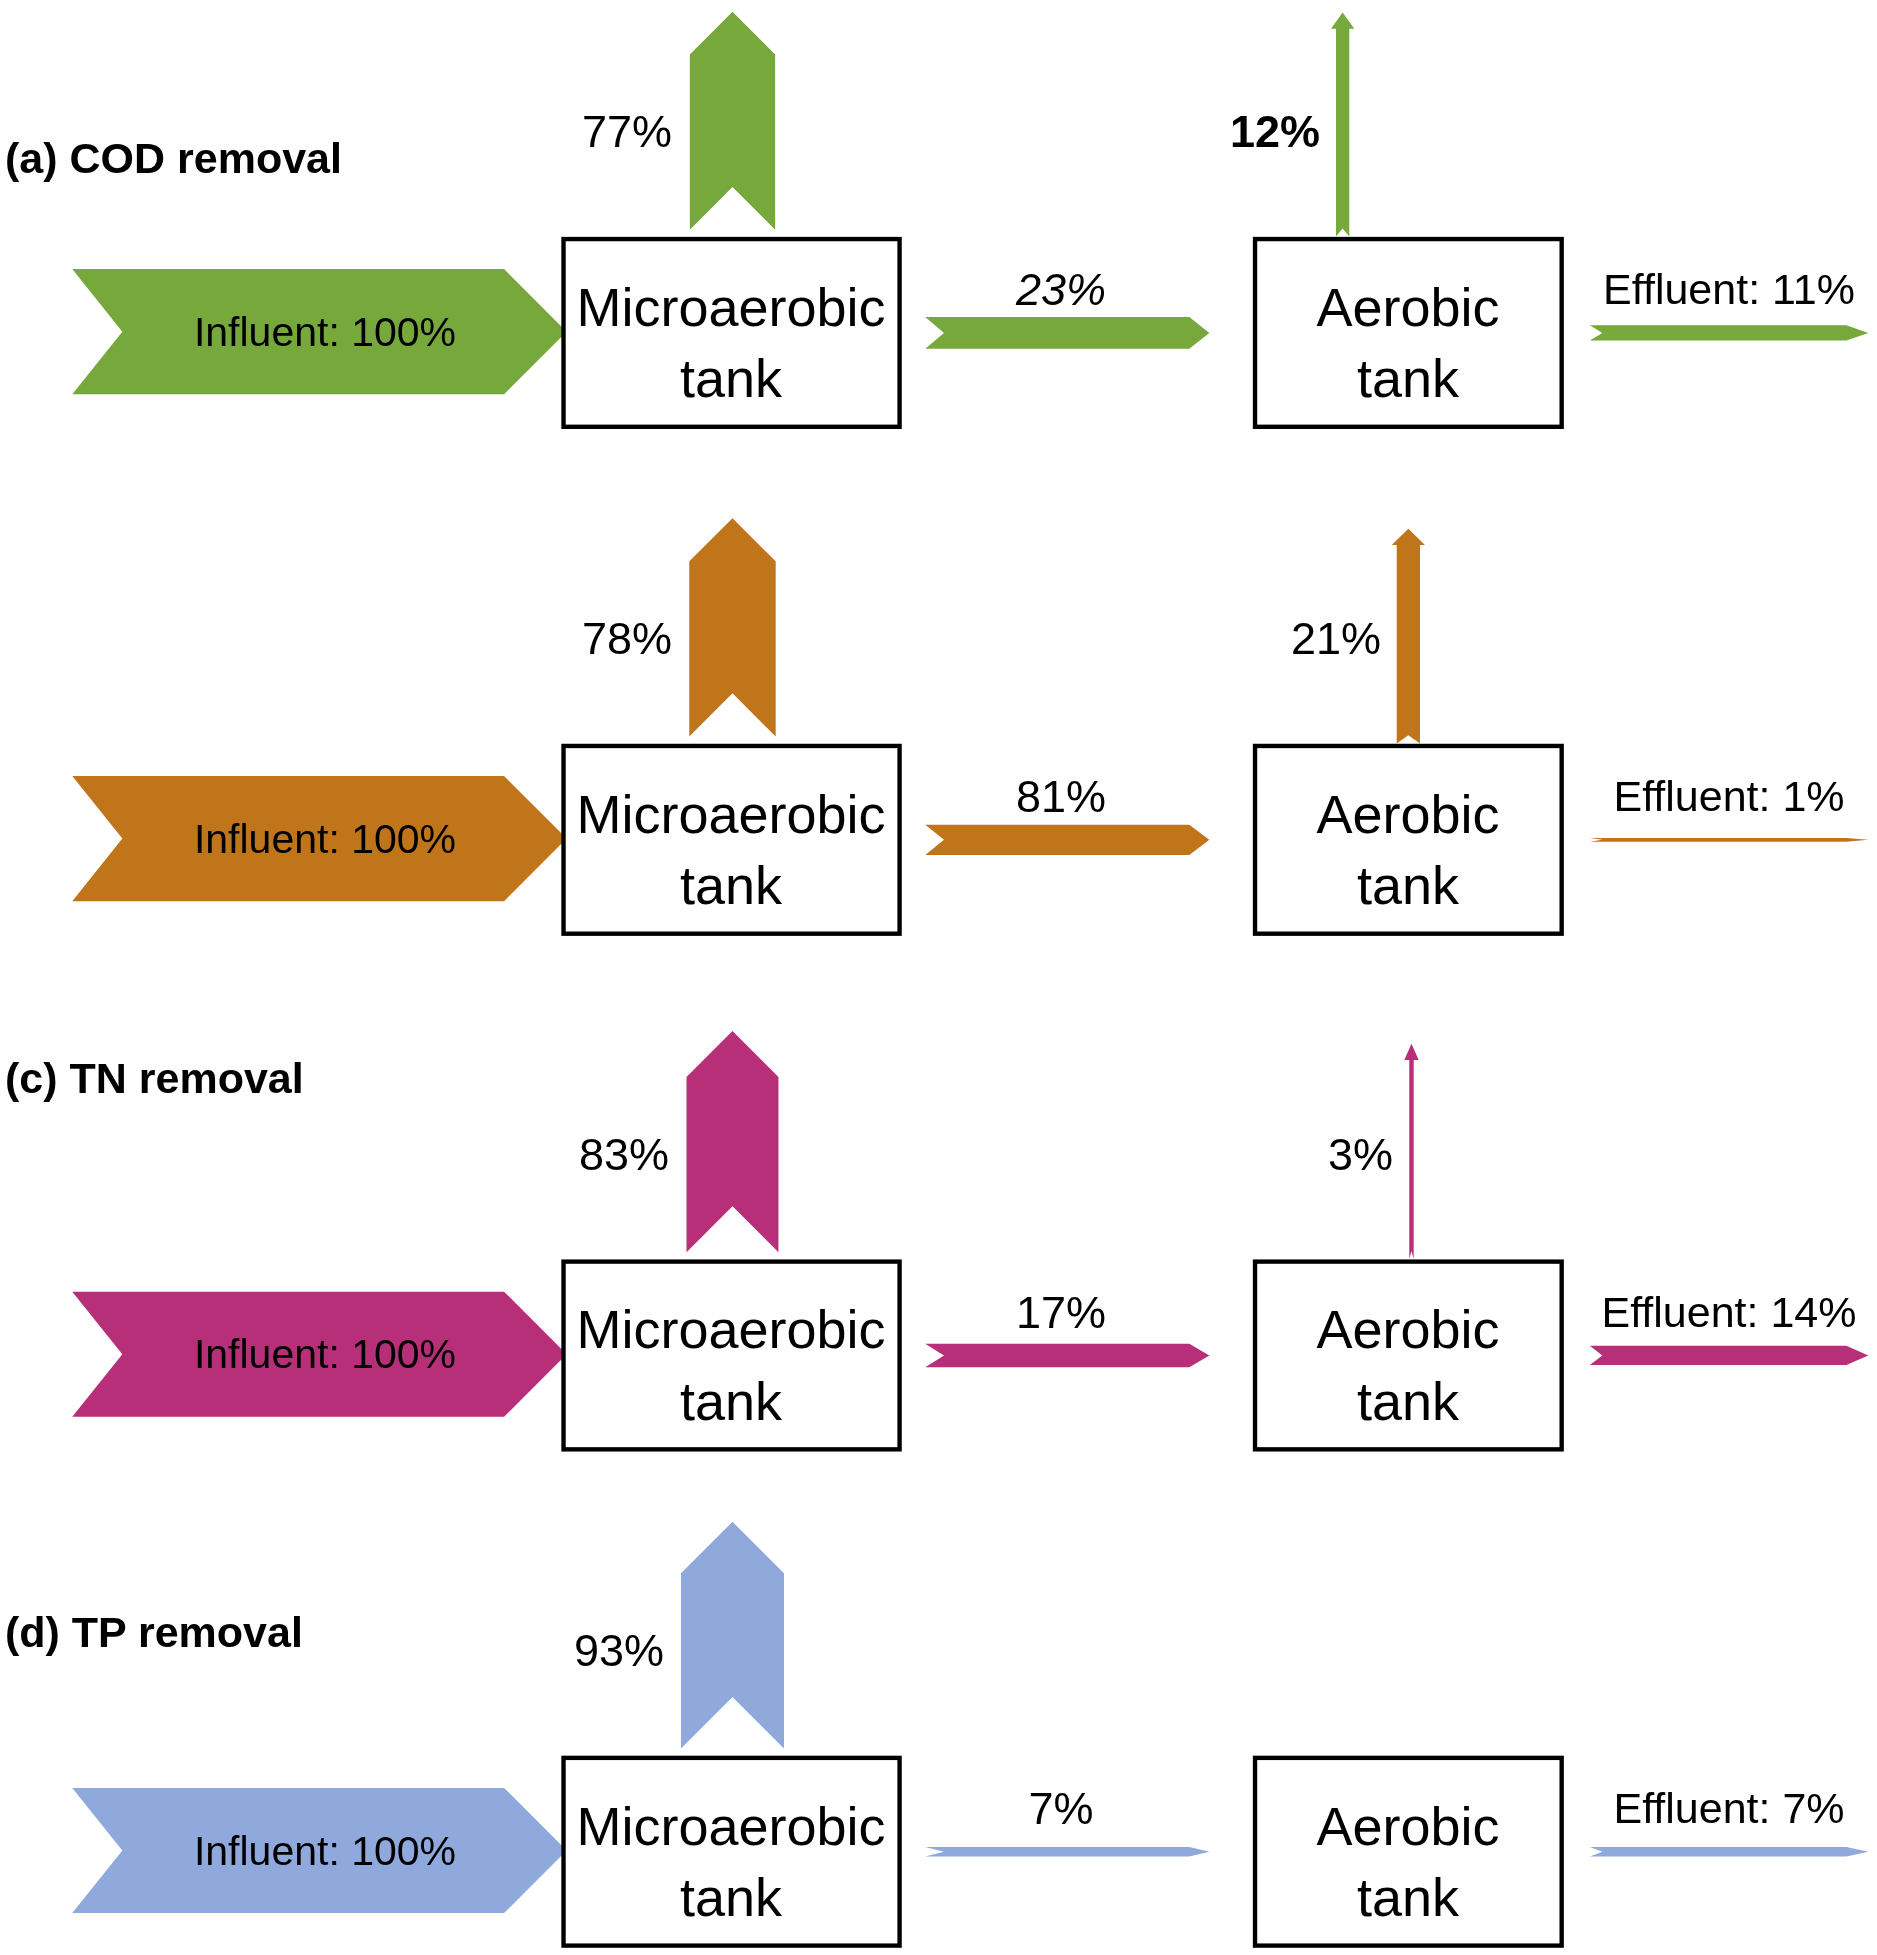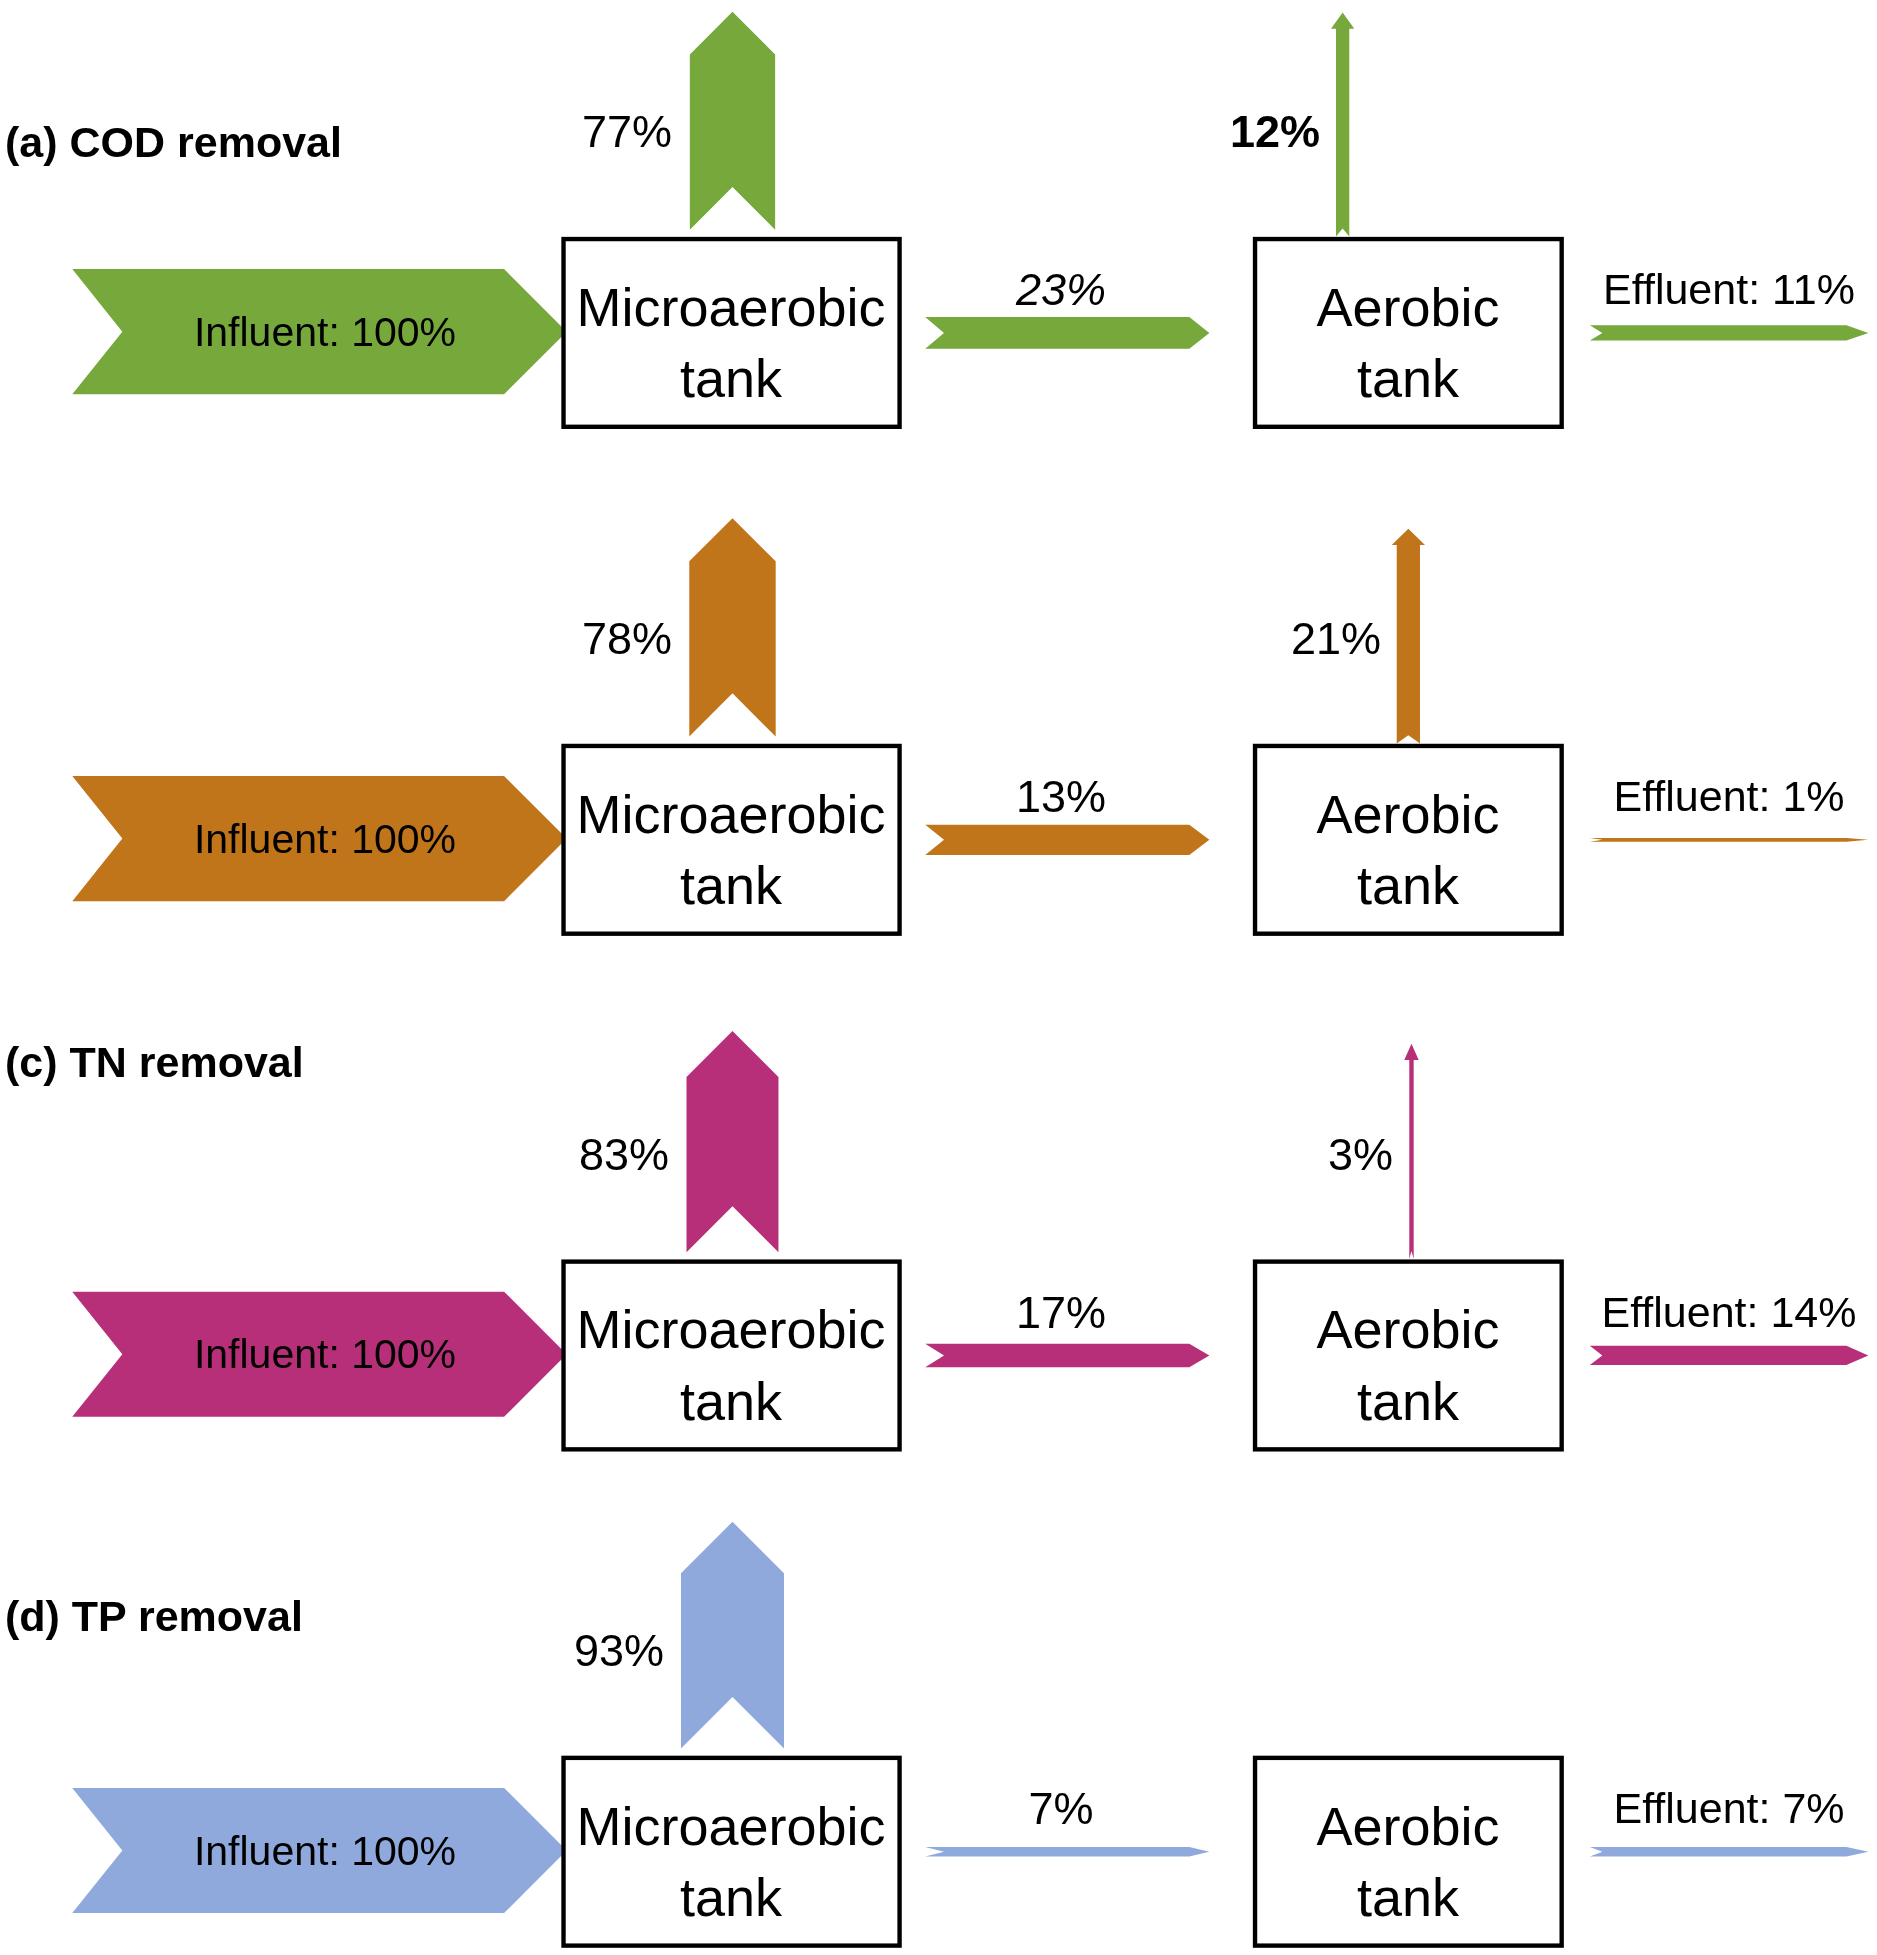--- a/index.html
+++ b/index.html
@@ -14,20 +14,21 @@
   #shapes{position:absolute;left:0;top:0;}
   .lbl{position:absolute;white-space:nowrap;line-height:1;}
   .lbl.center{transform:translate(-50%,-50%);text-align:center;}
   .lbl.rightal{transform:translateY(-50%);text-align:right;}
   .panel-title{
     position:absolute;
     font-weight:bold;
     font-size:43px;
     line-height:1.05;
     white-space:nowrap;
+    margin-top:16px;
   }
   .seg-sub{font-size:0.62em;vertical-align:-0.30em;}
   .seg-sup{font-size:0.62em;vertical-align:0.55em;}
   .flow-label{font-size:45px;}
   .influent-label{font-size:41px;}
   .tank-label{font-size:54px;}
   .effluent-label{font-size:43px;}
 </style>
 </head>
 <body>
@@ -67,21 +68,21 @@
     <div class="lbl rightal flow-label" style="right: 1206px; top: 131px; margin-left: 8px;">77%</div>
     <div class="lbl center flow-label" style="left: 1061px; top: 289px; font-style: italic;">23%</div>
     <div class="lbl rightal flow-label" style="right: 558px; top: 131px; font-weight: bold;">12%</div>
     <div class="lbl center effluent-label" style="left: 1729px; top: 289px;">Effluent: 11%</div>
     <div class="lbl center tank-label" style="left: 731px; top: 307px;">Microaerobic</div>
     <div class="lbl center tank-label" style="left: 731px; top: 378px;">tank</div>
     <div class="lbl center tank-label" style="left: 1408px; top: 307px;">Aerobic</div>
     <div class="lbl center tank-label" style="left: 1408px; top: 378px;">tank</div>
     <div class="lbl center influent-label" style="left: 325px; top: 839px;">Influent: 100%</div>
     <div class="lbl rightal flow-label" style="right: 1206px; top: 638px;">78%</div>
-    <div class="lbl center flow-label" style="left: 1061px; top: 796px;">13%</div>
+    <div class="lbl center flow-label" style="left: 1061px; top: 796px;">81%</div>
     <div class="lbl rightal flow-label" style="right: 497px; top: 638px;">21%</div>
     <div class="lbl center effluent-label" style="left: 1729px; top: 796px;">Effluent: 1%</div>
     <div class="lbl center tank-label" style="left: 731px; top: 814px;">Microaerobic</div>
     <div class="lbl center tank-label" style="left: 731px; top: 885px;">tank</div>
     <div class="lbl center tank-label" style="left: 1408px; top: 814px;">Aerobic</div>
     <div class="lbl center tank-label" style="left: 1408px; top: 885px;">tank</div>
     <div class="panel-title" style="left: 5px; top: 1040px;"><span>(c) TN removal</span></div>
     <div class="lbl center influent-label" style="left: 325px; top: 1354px;">Influent: 100%</div>
     <div class="lbl rightal flow-label" style="right: 1209px; top: 1154px;">83%</div>
     <div class="lbl center flow-label" style="left: 1061px; top: 1312px;">17%</div>

